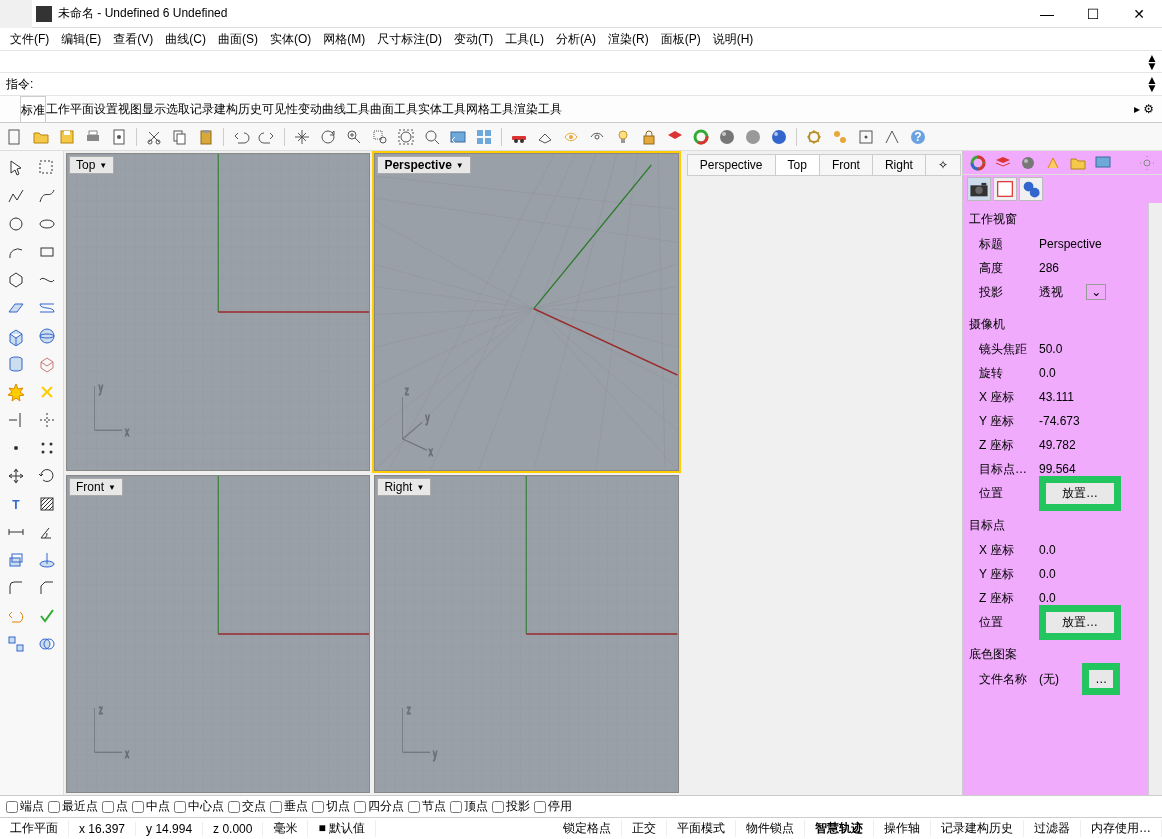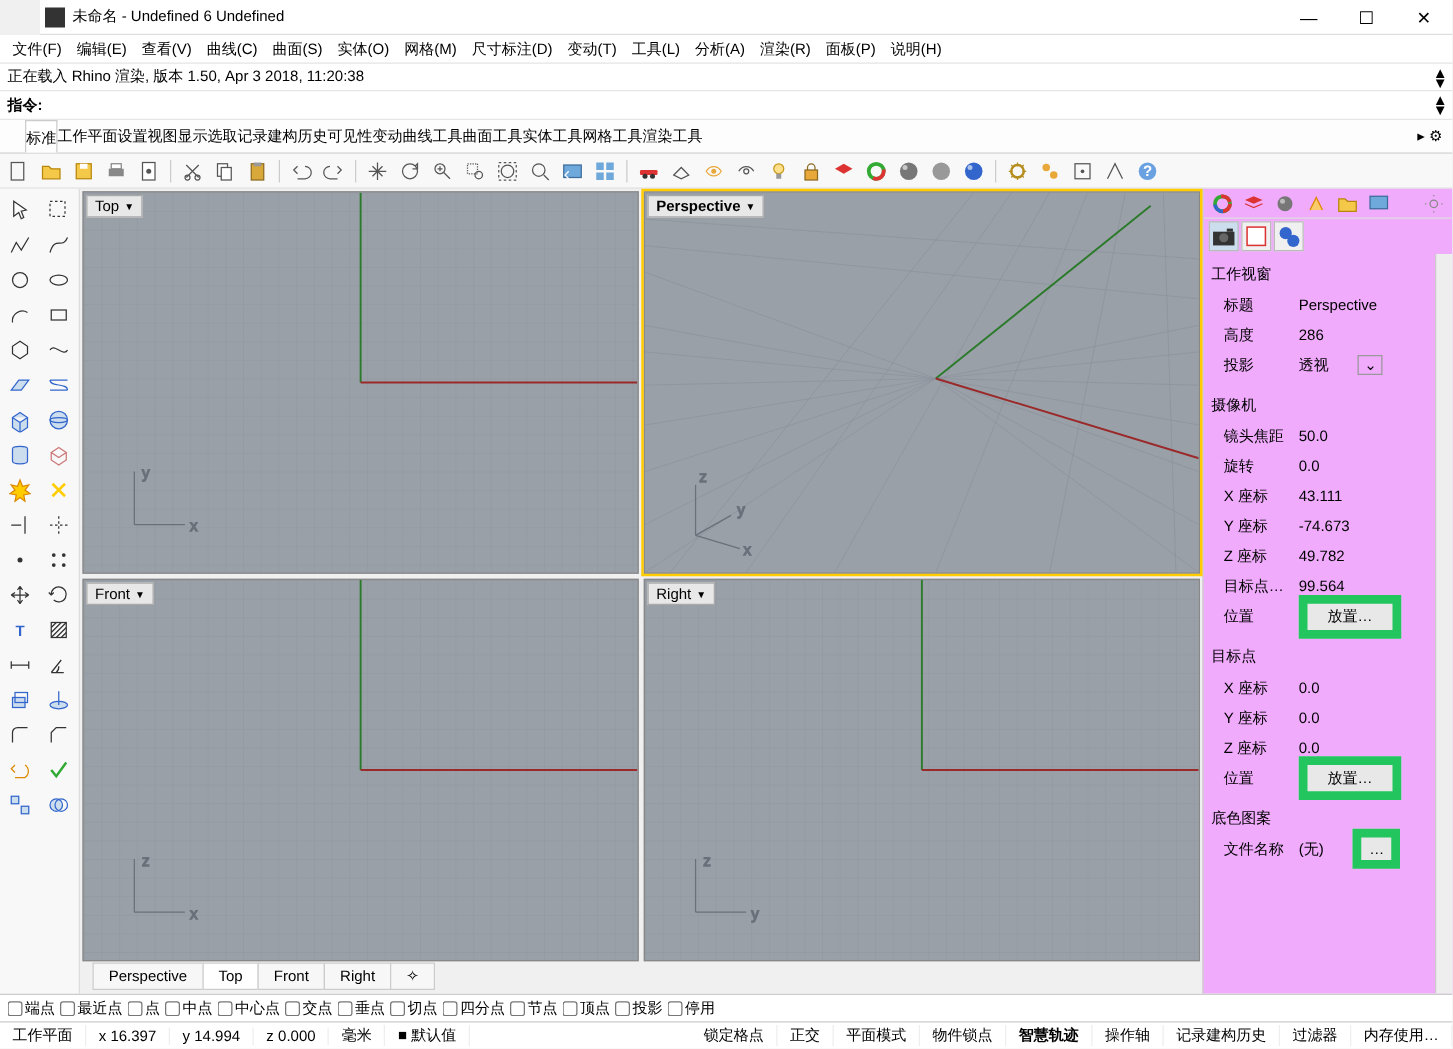--- a/index.html
+++ b/index.html
@@ -6,35 +6,35 @@
 body { background: #f0f0f0; width: 1162px; height: 839px; overflow: hidden; display: flex; flex-direction: column; }
 .titlebar { height: 28px; background: #fff; display: flex; align-items: center; padding-left: 4px; border-bottom: 1px solid #ddd; margin-left: 32px; }
 .titlebar .icon { width: 16px; height: 16px; background: #333; margin-right: 6px; }
 .titlebar .title { flex: 1; }
 .titlebar .winbtn { width: 46px; height: 28px; text-align: center; line-height: 28px; font-size: 14px; }
 .menubar { height: 22px; background: #fff; display: flex; gap: 12px; padding-left: 10px; align-items: center; }
 .menubar span { cursor: default; }
 .historybar { height: 22px; background: #fff; padding-left: 6px; display: flex; align-items: center; border-top: 1px solid #e5e5e5; }
 .historybar .arrows { margin-left: auto; display: flex; flex-direction: column; font-size: 8px; line-height: 8px; padding-right: 4px; }
 .cmdbar { height: 24px; background: #fff; display: flex; align-items: center; padding-left: 6px; border-top: 1px solid #e5e5e5; border-bottom: 1px solid #e5e5e5; }
-.cmdbar .lbl { font-weight: bold; margin-right: 6px; }
+.cmdbar .lbl { font-weight: normal; margin-right: 6px; }
 .cmdbar input { flex: 1; border: none; outline: none; height: 20px; }
 .cmdbar .arrows { display: flex; flex-direction: column; font-size: 8px; line-height: 8px; padding-right: 4px; }
 .tabbar { height: 27px; background: #fdfdfd; display: flex; align-items: stretch; padding-left: 20px; border-bottom: 1px solid #ccc; }
 .tabbar .tab { padding: 0 0; line-height: 27px; }
 .tabbar .tab.active { border-top: 1px solid #ccc; border-left: 1px solid #ccc; border-right: 1px solid #ccc; background: #fff; }
 .tabbar .more { margin-left: auto; padding: 0 8px; line-height: 27px; }
 .maintoolbar { height: 28px; background: #f8f8f8; display: flex; gap: 4px; align-items: center; padding: 0 4px; border-bottom: 1px solid #ddd; }
 .tbtn { width: 22px; height: 22px; display: flex; align-items: center; justify-content: center; }
 .tbtn svg { width: 18px; height: 18px; }
 .workarea { flex: 1; display: flex; background: #f0f0f0; min-height: 0; }
 .lefttools { width: 64px; background: #f8f8f8; padding: 4px 2px; display: grid; grid-template-columns: 1fr 1fr; grid-auto-rows: 26px; gap: 2px; align-content: start; border-right: 1px solid #ddd; }
 .ltbtn { display: flex; align-items: center; justify-content: center; }
 .ltbtn svg { width: 20px; height: 20px; }
-.viewports { flex: 1; display: flex; flex-direction: column; padding: 2px; min-height: 0; text-align: right; }
+.viewports { flex: 1; display: flex; flex-direction: row; padding: 2px; min-height: 0; text-align: right; }
 .vpgrid { flex: 1; display: grid; grid-template-columns: 1fr 1fr; grid-template-rows: 1fr 1fr; gap: 4px; min-height: 0; }
 .viewport { background: #9aa0a8; border: 1px solid #888; position: relative; overflow: hidden; }
 .viewport .vtitle { position: absolute; top: 2px; left: 2px; background: #e8e8e8; border: 1px solid #aaa; padding: 1px 6px; z-index: 10; display: flex; align-items: center; gap: 4px; }
 .viewport .vtitle .drop { font-size: 8px; }
 .viewport.active { outline: 2px solid #ffcc00; }
 .viewport svg { position: absolute; top: 0; left: 0; width: 100%; height: 100%; }
 .vptabs { height: 24px; background: #f0f0f0; display: flex; align-items: center; gap: 0; padding-left: 8px; }
 .vptabs .t { padding: 3px 12px; border: 1px solid #ccc; background: #f7f7f7; margin-right: -1px; }
 .vptabs .t.active { background: #fff; }
 .propspane { width: 200px; background: #f0abfc; border-left: 1px solid #ccc; display: flex; flex-direction: column; }
@@ -81,21 +81,20 @@
   <span>尺寸标注(D)</span>
   <span>变动(T)</span>
   <span>工具(L)</span>
   <span>分析(A)</span>
   <span>渲染(R)</span>
   <span>面板(P)</span>
   <span>说明(H)</span>
 </div>
 
 <div class="historybar">
-  <span>正在载入 Rhino 渲染, 版本 1.50, Apr  3 2018, 11:20:38</span>
   <div class="arrows">
       <span>▲</span>
       <span>▼</span>
     </div>
 </div>
 
 <div class="cmdbar">
   <span class="lbl">指令:</span>
   <input style="">
   <div class="arrows">

